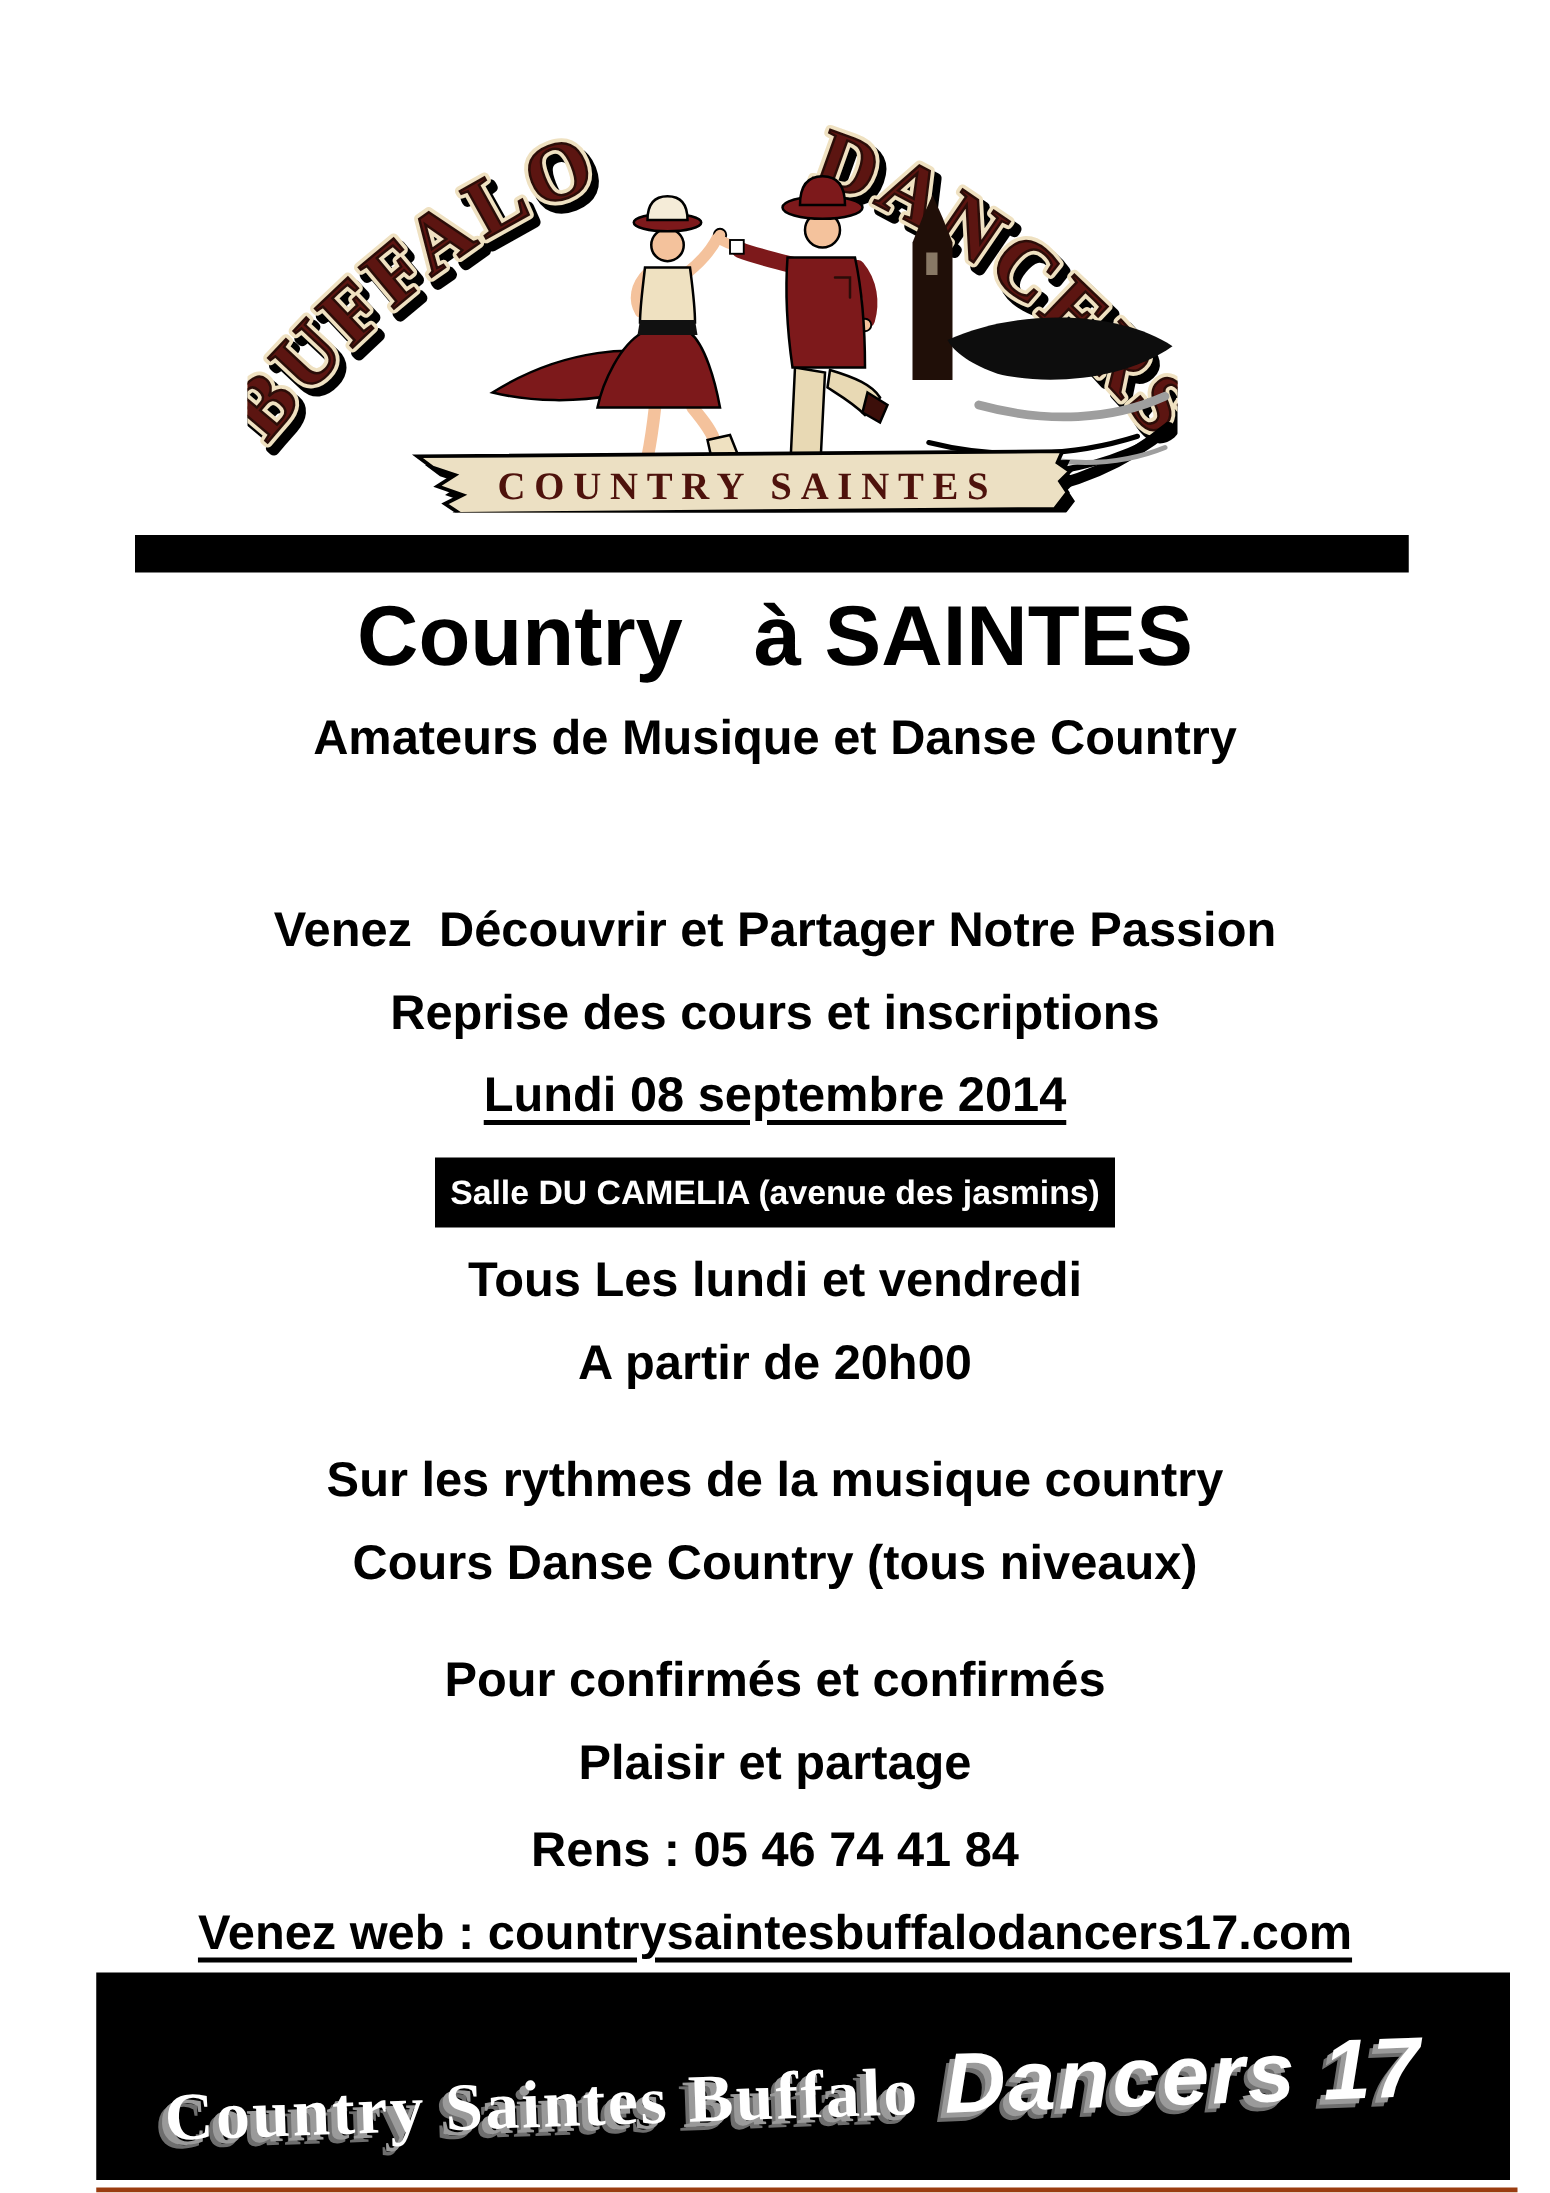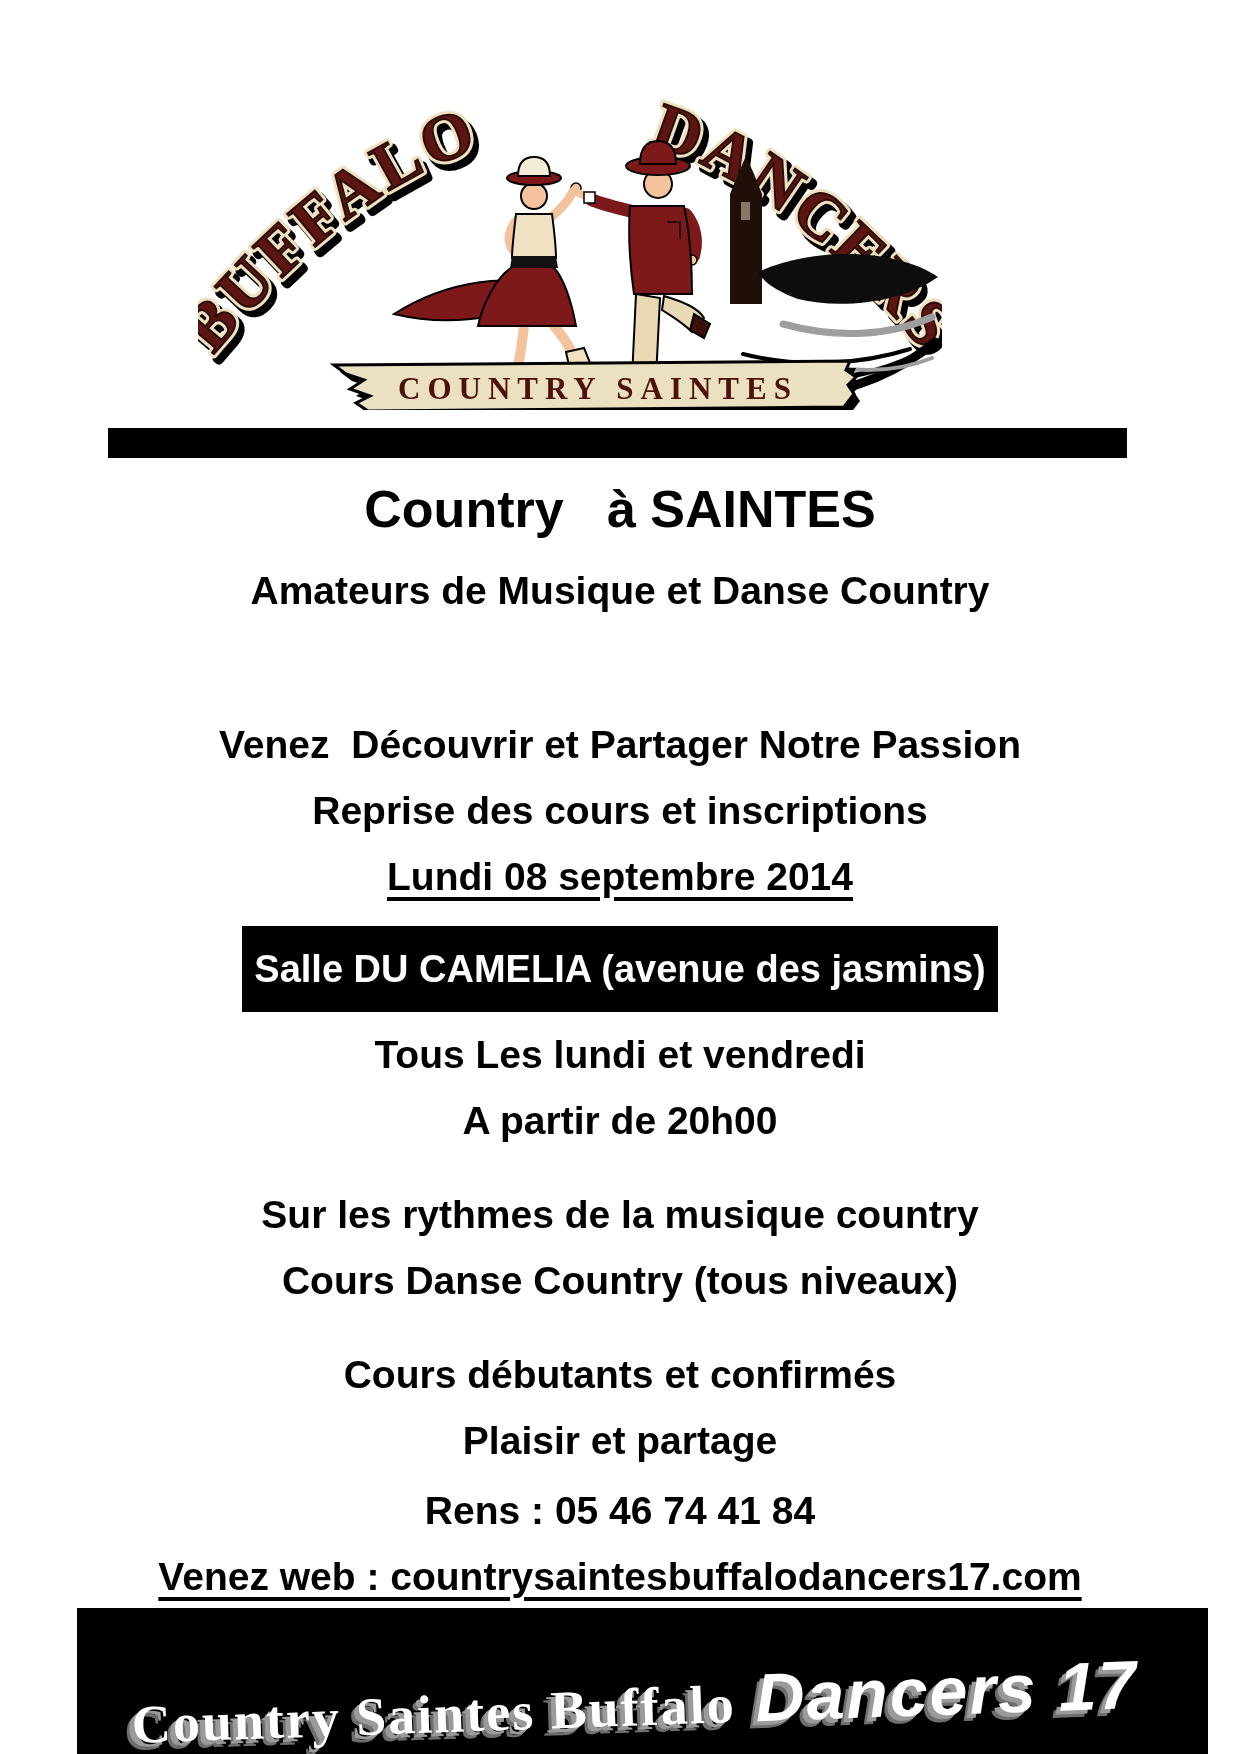--- a/index.html
+++ b/index.html
@@ -21,42 +21,42 @@
   
   .divider{
     margin-top:18px;
     margin-left:108px;
     width:1019px;height:30px;
     background:#000;
   }
   
   .title{
     margin:12px 0 0 0;
-    font-size:52px;line-height:78px;font-weight:bold;
+    font-size:68px;line-height:78px;font-weight:bold;
     text-align:center;white-space:pre;
   }
   .line{
     font-size:39px;line-height:46px;font-weight:bold;
     text-align:center;white-space:pre;margin-top:20px;
   }
   .mt-blank{margin-top:108px;}
   .mt-group{margin-top:48px;}
   .mt-contact{margin-top:24px;}
   .mt-salle{margin-top:26px;}
   .underline{
     text-decoration:underline;
     text-decoration-thickness:4px;
     text-underline-offset:7px;
   }
   .salle-row{text-align:center;}
   .highlight{
     display:inline-block;
     background:#000;color:#fff;
-    padding:20px 12px;
-    font-size:38px;line-height:46px;font-weight:bold;white-space:pre;
+    padding:5px 12px;
+    font-size:27px;line-height:46px;font-weight:bold;white-space:pre;
   }
   
   .footer-banner{
     margin-top:8px;
     margin-left:77px;
     width:1131px;height:166px;
     background:#000;
     display:flex;align-items:flex-end;
     padding-left:56px;padding-bottom:16px;
     box-sizing:border-box;
@@ -177,21 +177,21 @@
   <div class="line underline">Lundi 08 septembre 2014</div>
 
   <div class="salle-row mt-salle">
     <span class="highlight">Salle DU CAMELIA (avenue des jasmins)</span>
   </div>
   <div class="line">Tous Les lundi et vendredi</div>
   <div class="line">A partir de 20h00</div>
   <div class="line mt-group">Sur les rythmes de la musique country</div>
 
   <div class="line">Cours Danse Country (tous niveaux)</div>
-  <div class="line mt-group">Cours débutants et confirmés</div>
+  <div class="line mt-group">Pour confirmés et confirmés</div>
   <div class="line">Plaisir et partage</div>
 
   <div class="line mt-contact">Rens : 05 46 74 41 84</div>
   <div class="line underline">Venez web : countrysaintesbuffalodancers17.com</div>
 
   <div class="footer-banner">
     <div class="banner-text">
       <span class="bt-small">Country Saintes Buffalo</span><span class="bt-large">Dancers 17</span>
     </div>
   </div>

